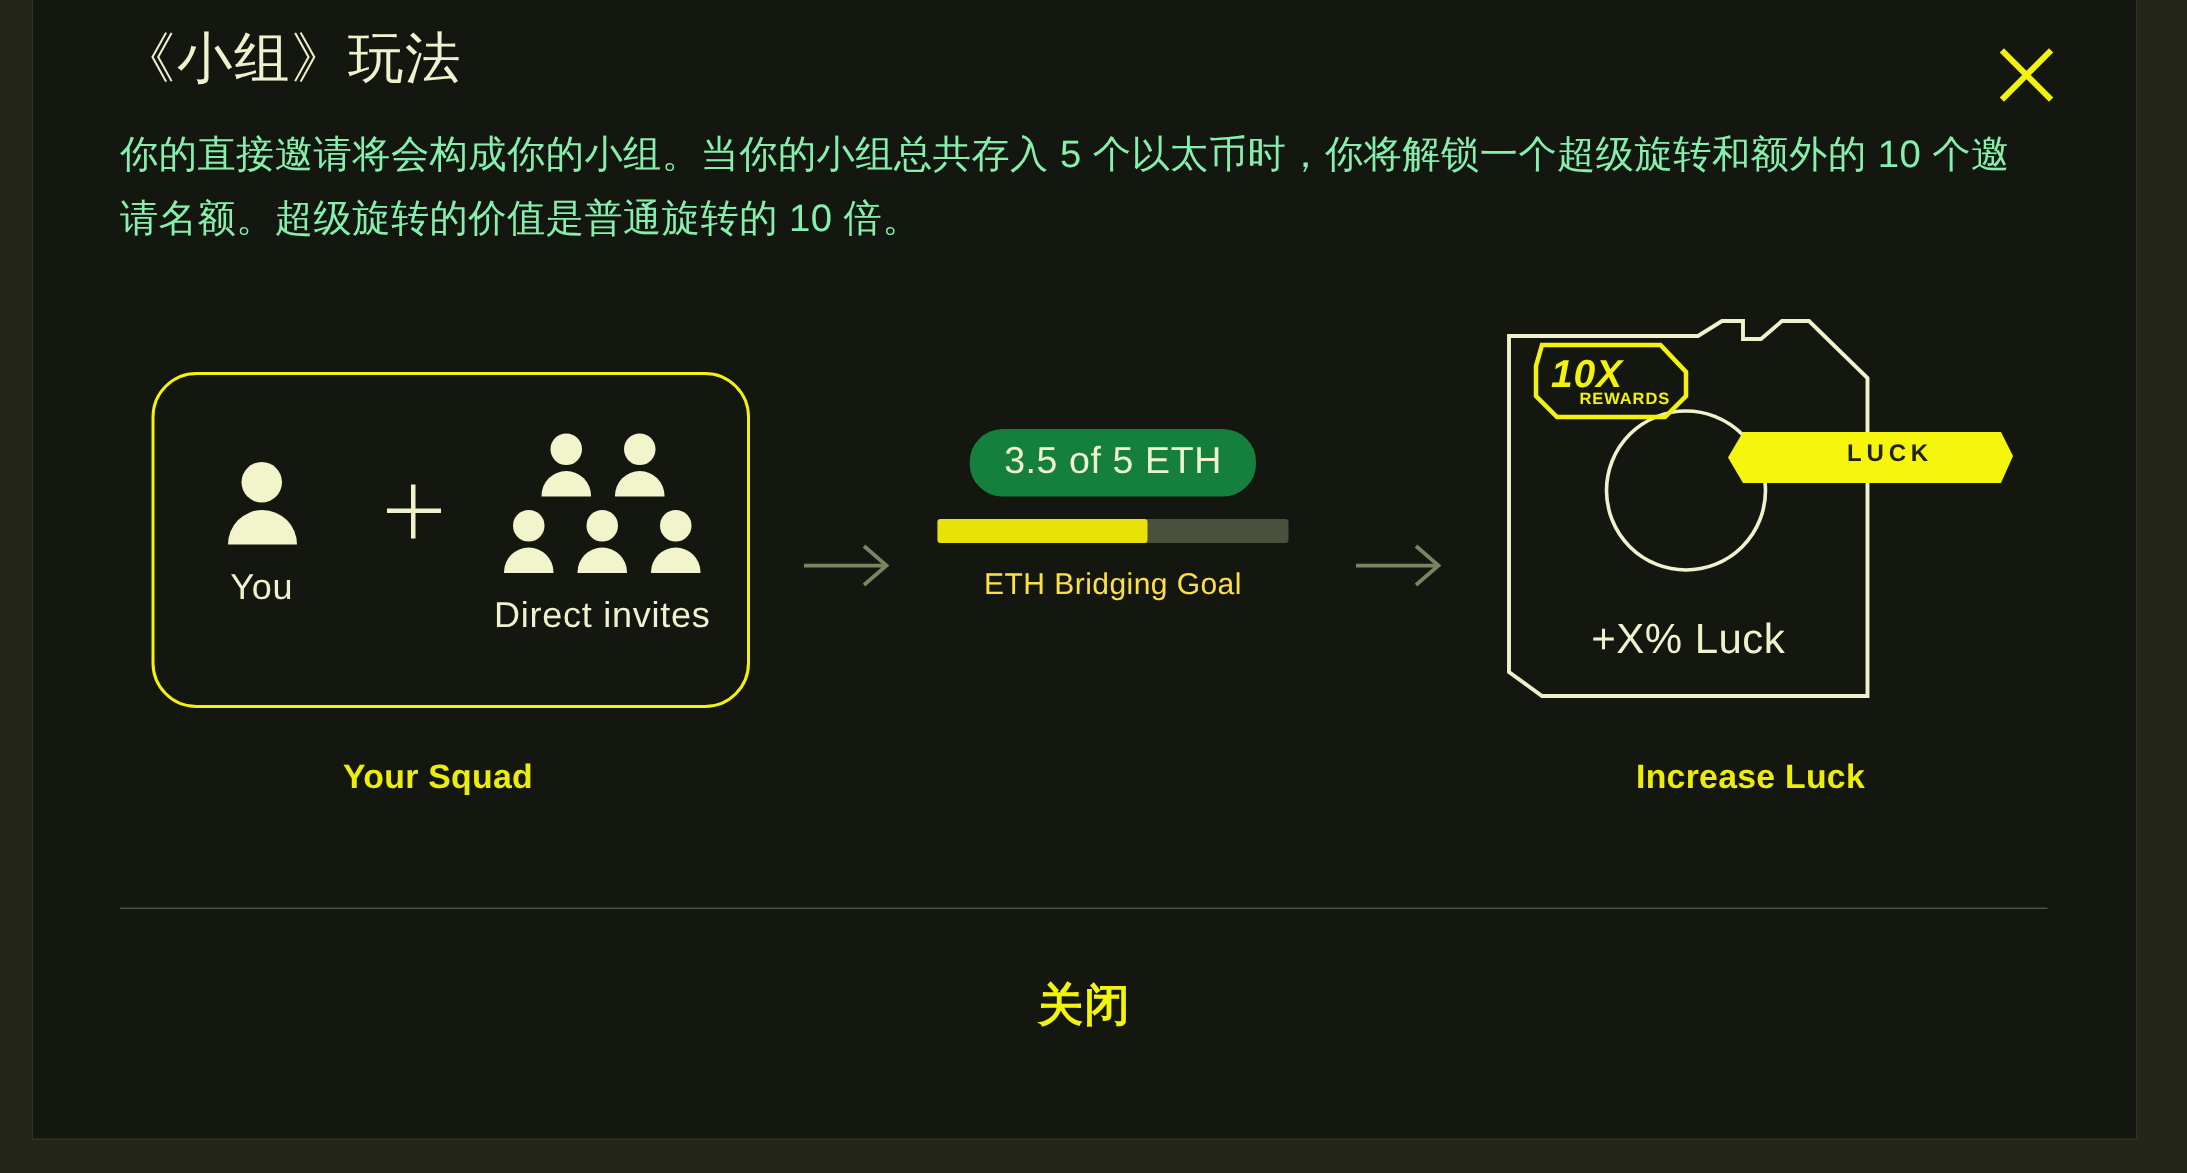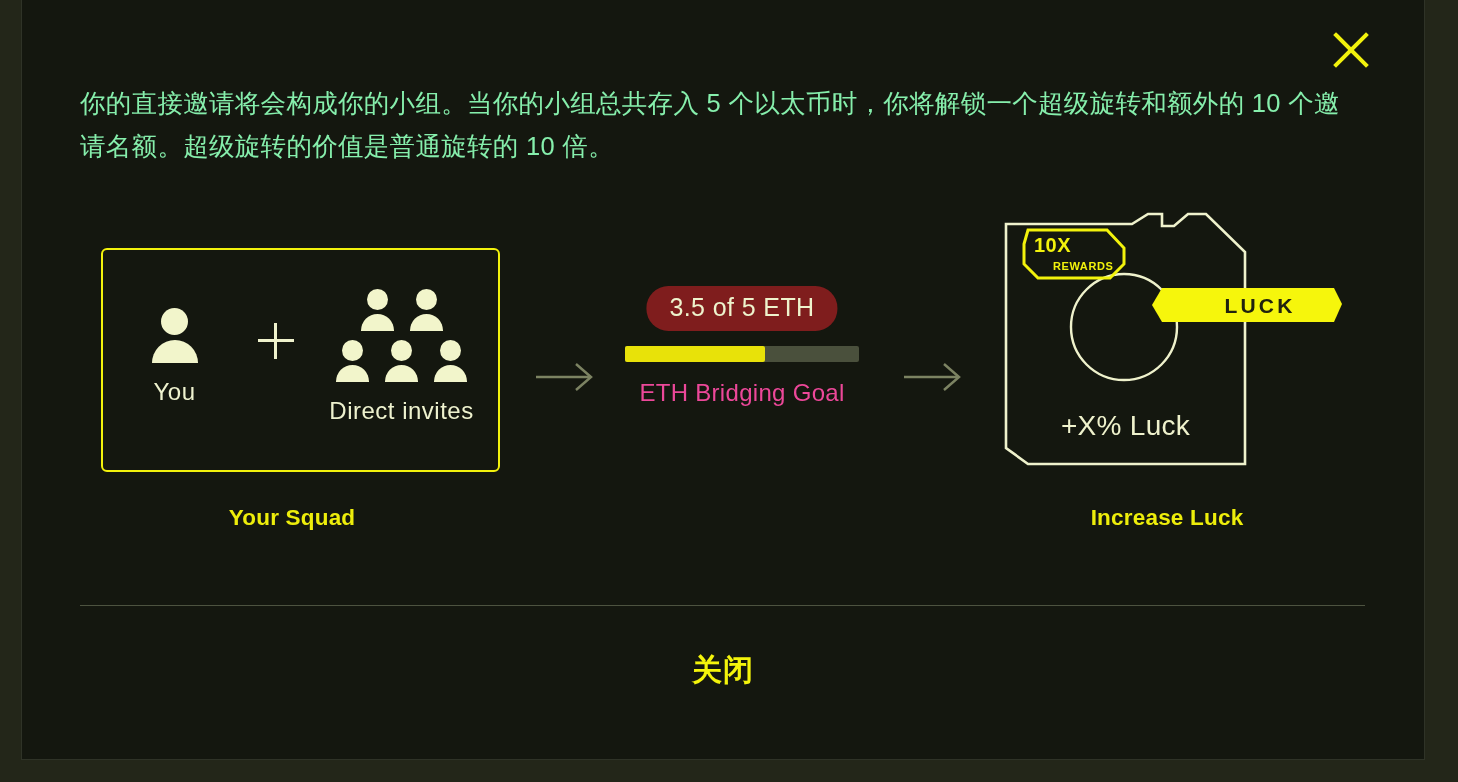--- a/index.html
+++ b/index.html
@@ -93,21 +93,21 @@
 
   
   #step-squad { left: 37px; width: 466px; }
   .squad-card {
     position: absolute;
     left: 42px;
     top: 36px;
     width: 399px;
     height: 224px;
     border: 2.5px solid #F2F20C;
-    border-radius: 6px;
+    border-radius: 30px;
     box-sizing: border-box;
   }
   .squad-inner {
     position: absolute;
     left: 0; top: 0; right: 0; bottom: 0;
     display: flex;
     align-items: center;
     justify-content: center;
     gap: 28px;
     padding-bottom: 6px;
@@ -193,21 +193,21 @@
   #arrow-1 { left: 512px; }
   #arrow-2 { left: 880px; }
 
   
   #step-goal { left: 545px; width: 350px; }
   .eth-pill {
     position: absolute;
     left: 50%;
     transform: translateX(-50%);
     top: 74px;
-    background: #7f1d1d;
+    background: #15803d;
     color: #EEF3CD;
     font-size: 25px;
     padding: 7px 23px 9px;
     border-radius: 22px;
     white-space: nowrap;
     letter-spacing: 0.4px;
   }
   .progress-track {
     position: absolute;
     left: 50%;
@@ -222,22 +222,22 @@
     height: 100%;
     background: #E8E209;
     border-radius: 2px;
   }
   .goal-label {
     position: absolute;
     left: 0;
     top: 167px;
     width: 100%;
     text-align: center;
-    color: #ec4899;
-    font-size: 24px;
+    color: #fde047;
+    font-size: 20px;
     letter-spacing: 0.3px;
     white-space: nowrap;
   }
 
   
   #step-luck { left: 930px; width: 430px; }
   .luck-wrap {
     position: absolute;
     left: 50px;
     top: 0px;
@@ -261,41 +261,42 @@
     left: 18px;
     top: 20px;
     width: 118px;
     height: 50px;
   }
   .badge-10x .t10 {
     position: absolute;
     left: 14px;
     top: 2px;
     color: #F2F20C;
-    font-size: 20px;
+    font-size: 26px;
     font-weight: 700;
+    font-style: italic;
     letter-spacing: 0.5px;
   }
   .badge-10x .trw {
     position: absolute;
     left: 33px;
     top: 28px;
     color: #F2F20C;
     font-size: 11px;
     font-weight: 700;
     letter-spacing: 0.6px;
   }
   .luck-tag-text {
     position: absolute;
     left: 168px;
     top: 82px;
     width: 180px;
     text-align: center;
     color: #20220E;
-    font-size: 21px;
+    font-size: 16px;
     font-weight: 700;
     letter-spacing: 3.2px;
   }
 
   
   .divider {
     position: absolute;
     left: 58px;
     top: 605px;
     width: 1285px;
@@ -313,20 +314,21 @@
     font-weight: 700;
     letter-spacing: 1px;
     cursor: pointer;
   }
 </style>
 </head>
 <body>
 
 <div id="modal">
 
+  <div class="title">《小组》玩法</div>
 
   <div class="close-x">
     <svg width="46" height="46" viewBox="0 0 46 46" aria-hidden="true">
       <line x1="8" y1="8" x2="38" y2="38" stroke="#F2F20C" stroke-width="4" stroke-linecap="square"></line>
       <line x1="38" y1="8" x2="8" y2="38" stroke="#F2F20C" stroke-width="4" stroke-linecap="square"></line>
     </svg>
   </div>
 
   <div class="desc">你的直接邀请将会构成你的小组。当你的小组总共存入 5 个以太币时，你将解锁一个超级旋转和额外的 10 个邀请名额。超级旋转的价值是普通旋转的 10 倍。</div>
 

